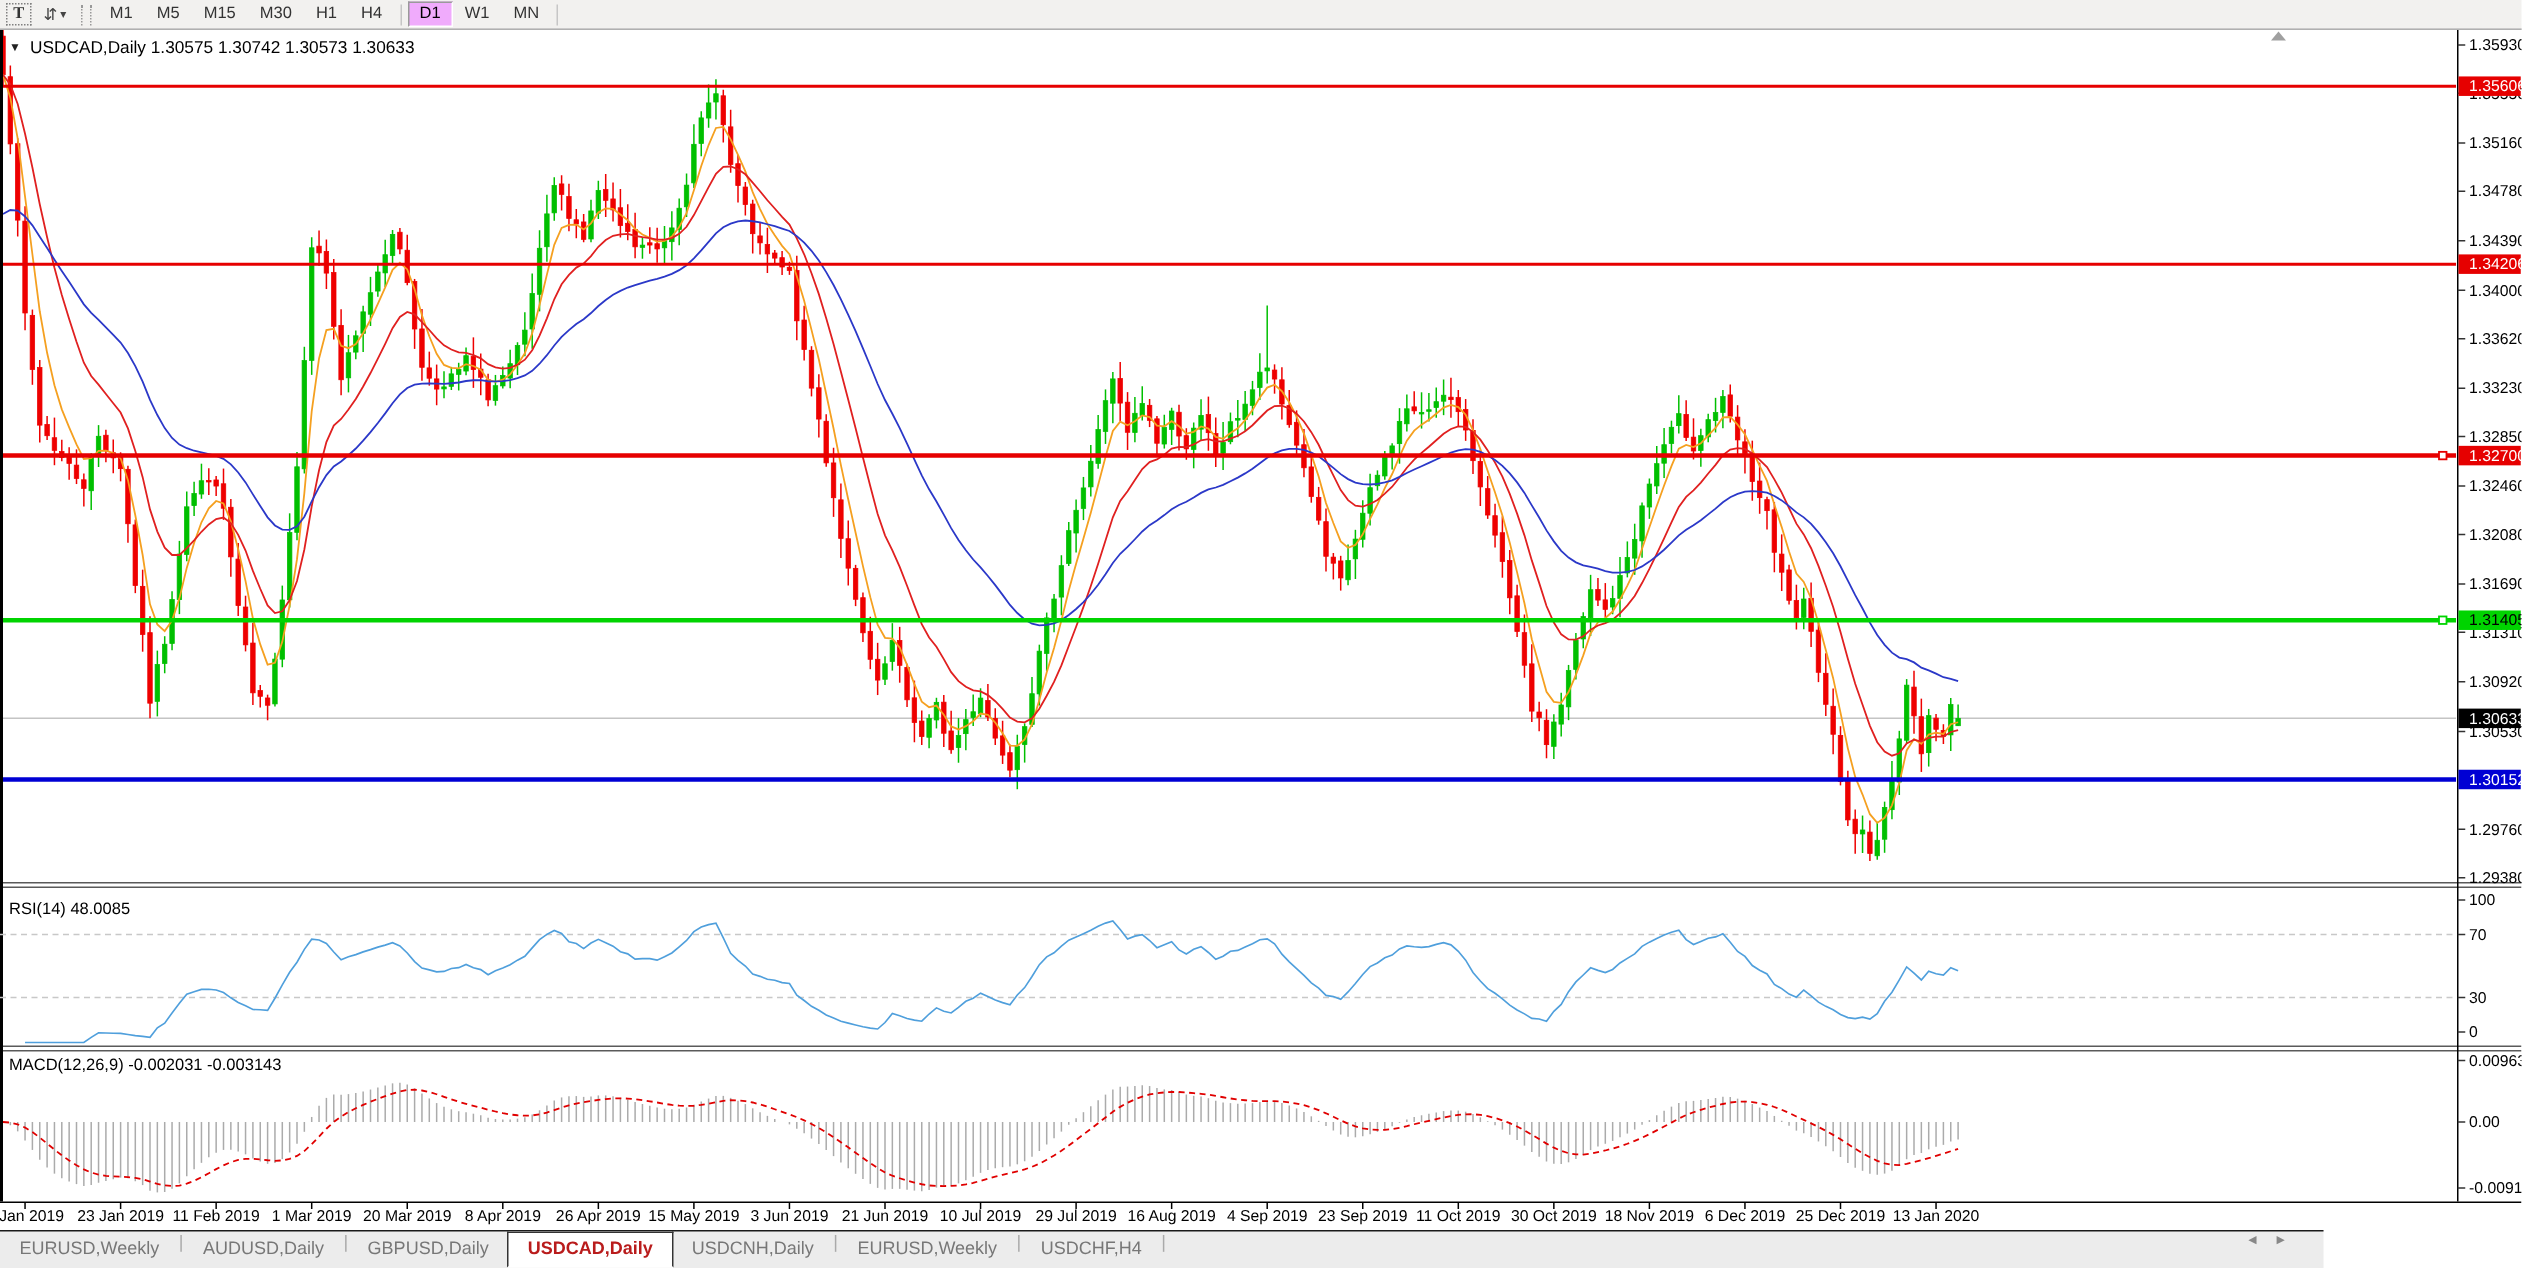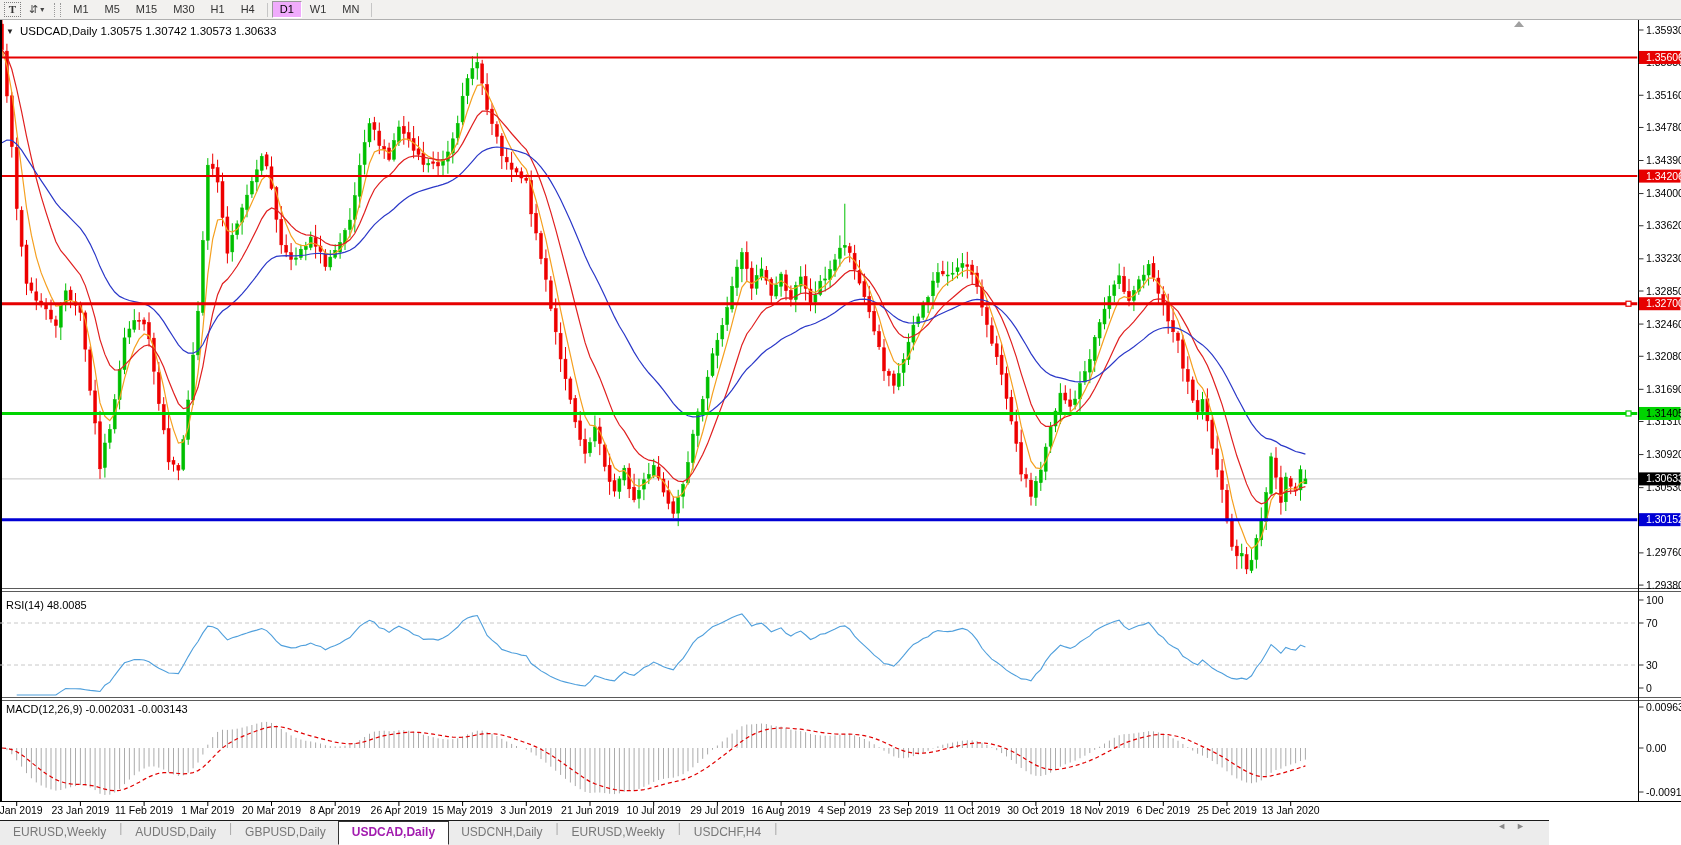--- a/index.html
+++ b/index.html
@@ -14,21 +14,21 @@
   .tb-grip{width:5px;height:14px;border-left:1px dotted #999;border-right:1px dotted #999;margin:0 4px 0 6px;}
   .tb-sep{width:1px;height:14px;background:#c6c6c6;margin:0 4px;}
   .tf-btn{padding:15px 8px;height:15px;line-height:15px;color:#333;}
   .tf-btn.active{background:#f0abfc;border:1px solid #9a9a9a;border-right-color:#fff;
     border-bottom-color:#fff;padding:0 7px;color:#000;}
   #chartbox{position:absolute;left:0;top:19px;width:1681px;height:801px;}
   .tabbar{position:absolute;left:0;top:820px;width:1549px;height:25px;background:#ececec;
     border-top:1px solid #1a1a1a;display:flex;align-items:flex-start;font-size:12px;color:#777;}
   .tab{padding:4px 13px 5px 13px;white-space:nowrap;}
   .tab.active{background:#fff;border:1px solid #333;border-bottom:1px solid #fff;
-    color:#a21caf;font-weight:bold;padding:3px 13px 5px 13px;margin:0 -1px;}
+    color:#b91c1c;font-weight:bold;padding:3px 13px 5px 13px;margin:0 -1px;}
   .tsep{color:#aaa;padding-bottom:4px;}
   .tab-arrows{margin-left:auto;padding:0 14px 6px 0;color:#888;font-size:9px;letter-spacing:10px;}
 </style>
 </head>
 <body>
 
 <div class="toolbar">
   <div class="tb-btn">
     <span class="t-icon">T</span>
   </div>

